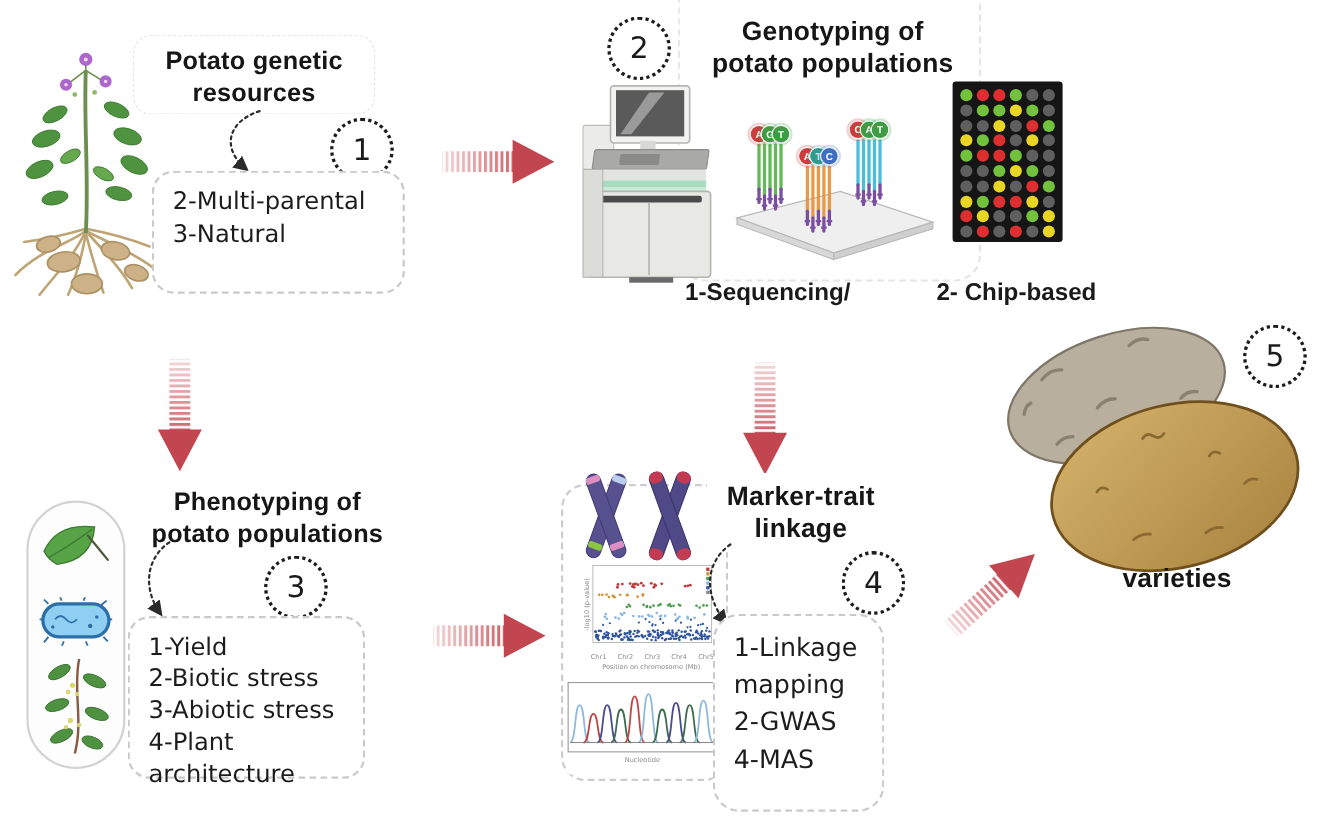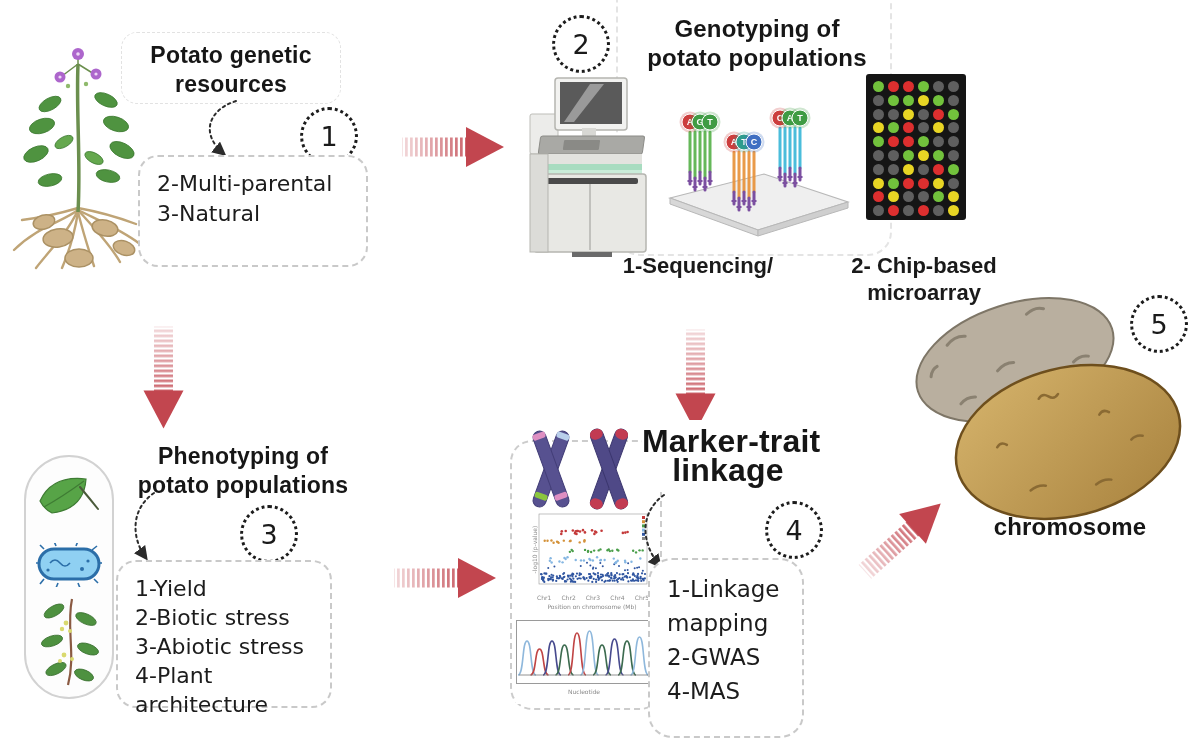--- a/index.html
+++ b/index.html
@@ -370,21 +370,20 @@
         <div class="chip-dot" style="background: rgb(95, 95, 95);"></div>
         <div class="chip-dot" style="background: rgb(232, 213, 36);"></div>
       </div>
   </div>
 
   <div class="abs method-label" style="left:598px;top:252px;width:200px;">
     <div>1-Sequencing/</div>
   </div>
   <div class="abs method-label" style="left:838px;top:252px;width:172px;">
     <div>2- Chip-based</div>
-    <div>microarray</div>
   </div>
 
   <div class="abs capsule" style="left:24px;top:455px;width:86px;height:240px;">
     <svg class="abs" style="left:10px;top:14px;" width="66" height="58" viewBox="0 0 66 58">
       <path d="M4,30 Q16,4 50,8 Q48,38 16,42 Q8,38 4,30 Z" fill="#57a447" stroke="#3e7c33" stroke-width="1.2"></path>
       <path d="M8,36 Q26,26 48,10" stroke="#3e7c33" stroke-width="1.2" fill="none"></path>
       <path d="M44,16 Q54,28 62,38" stroke="#4a5a3a" stroke-width="2" fill="none" stroke-linecap="round"></path>
     </svg>
     <svg class="abs" style="left:10px;top:86px;" width="66" height="44" viewBox="0 0 66 44">
       <g stroke="#2b6ea8" stroke-width="1.6">
@@ -777,21 +776,21 @@
           <path d="M 76,54 C 82,54 80,24 85,24 C 90,24 88,54 94,54" stroke="#3c6b4f" stroke-width="1.6" fill="none"></path>
           <path d="M 88.5,54 C 94.5,54 92.5,18 97.5,18 C 102.5,18 100.5,54 106.5,54" stroke="#474a8e" stroke-width="1.6" fill="none"></path>
           <path d="M 101,54 C 107,54 105,20 110,20 C 115,20 113,54 119,54" stroke="#3c6b4f" stroke-width="1.6" fill="none"></path>
           <path d="M 113.5,54 C 119.5,54 117.5,16 122.5,16 C 127.5,16 125.5,54 131.5,54" stroke="#8fb8dc" stroke-width="1.6" fill="none"></path>
           <line x1="2" y1="54" x2="132" y2="54" stroke="#777" stroke-width="0.8"></line>
         </svg>
     </div>
     <div class="abs tiny" style="left:0;top:68px;width:136px;text-align:center;">Nucleotide</div>
   </div>
 
-  <div class="abs h2 mt-title-box" style="left:642px;top:420px;width:172px;height:72px;padding-top:7px;box-sizing:border-box;font-size:32px;">
+  <div class="abs h2 mt-title-box" style="left:642px;top:430px;width:172px;height:72px;padding-top:7px;box-sizing:border-box;font-size:24px;">
     <div>Marker-trait</div>
     <div>linkage</div>
   </div>
 
   <svg class="abs" style="left:636px;top:492px;" width="58" height="80" viewBox="0 0 58 80">
     <defs>
         <marker id="m3" markerWidth="7" markerHeight="7" refX="5.5" refY="3.5" orient="auto">
       <path d="M0,0 L7,3.5 L0,7 z" fill="#2b2b2b"></path>
         </marker>
       </defs>
@@ -837,16 +836,16 @@
         <path d="M230,165 q6,-4 12,-1"></path>
       </g>
     </g>
   </svg>
 
   <div class="abs num-circle" style="left:1130px;top:295px;">
     <span>5</span>
   </div>
 
   <div class="abs h2" style="left:950px;top:512px;width:240px;font-size:24px;line-height:30px;">
-    <div>chromosome</div>
+    <div>varieties</div>
   </div>
 
 </div>
 
 </body></html>

